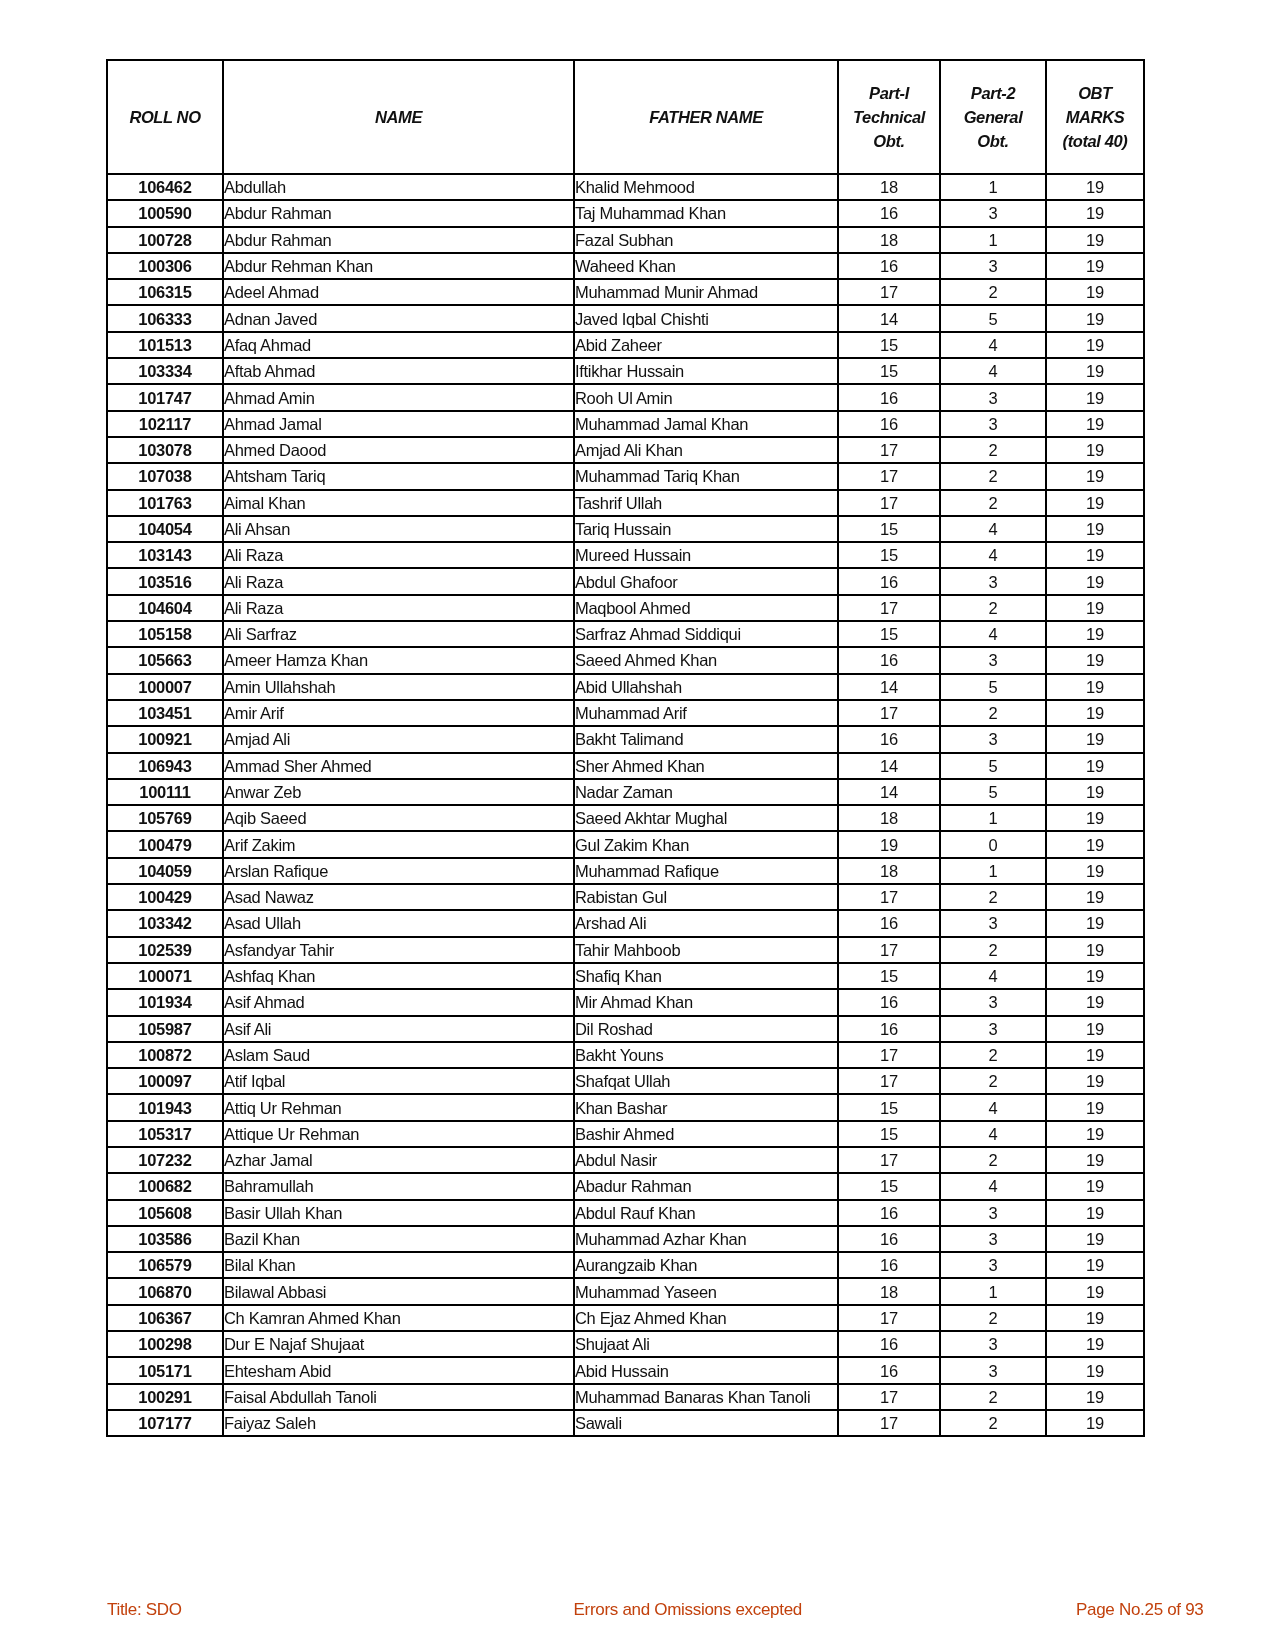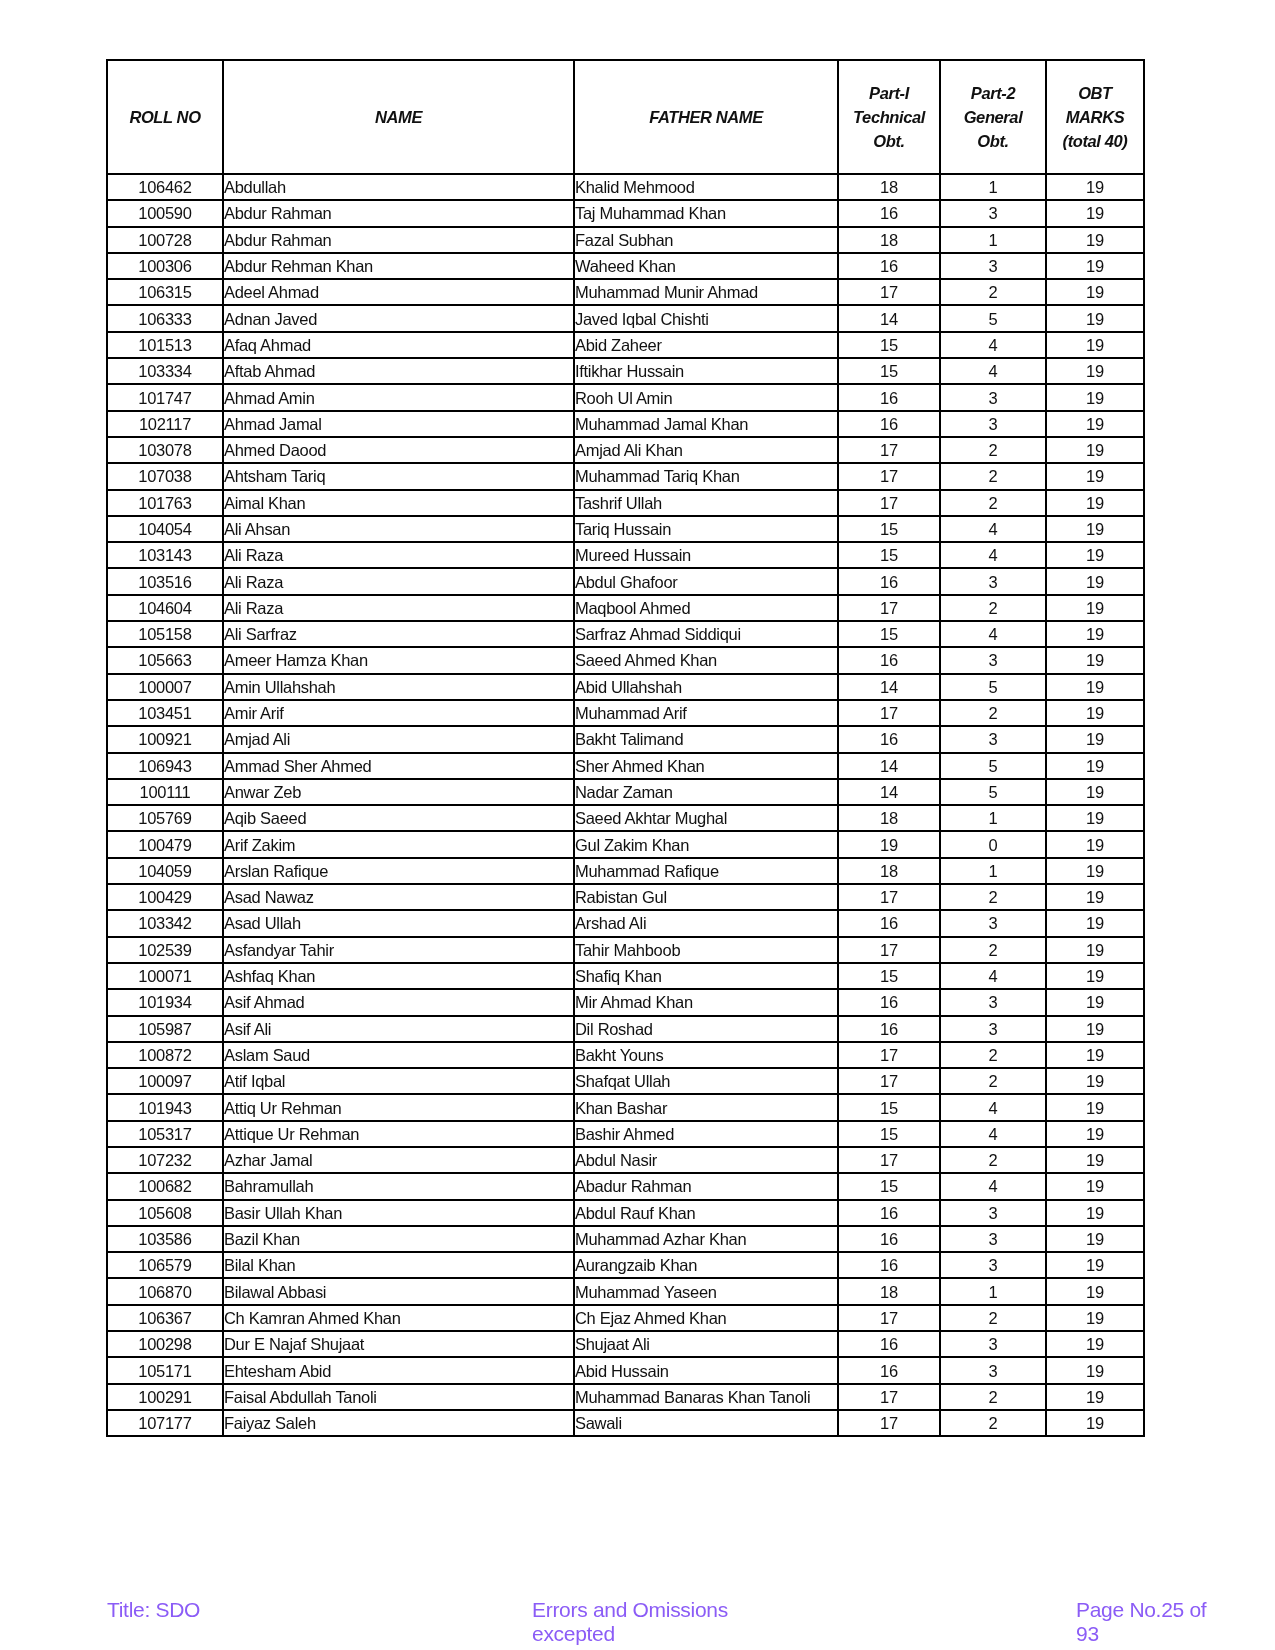--- a/index.html
+++ b/index.html
@@ -7,28 +7,28 @@
          font-family: "Liberation Sans", "DejaVu Sans", sans-serif; color: #111; }
   .page { position: absolute; left: 0; top: 0; width: 1275px; height: 1650px; }
   table.results { position: absolute; left: 106px; top: 59px; border-collapse: collapse;
                   table-layout: fixed; width: 1037px; }
   table.results th, table.results td { border: 2px solid #000; padding: 0; overflow: hidden;
                   white-space: nowrap; }
   table.results th { height: 112px; font-weight: bold; font-size: 16.5px; line-height: 24px;
                      vertical-align: middle; letter-spacing: -0.4px; font-style: italic; }
   table.results td { height: 24.3px; font-size: 16.5px; line-height: 24px; letter-spacing: -0.3px; }
   th.c-roll, td.c-roll { text-align: center; }
-  td.c-roll { font-weight: normal; }
+  td.c-roll { font-weight: bold; }
   th.c-name, th.c-father { text-align: center; padding-left: 3px; }
   td.c-name, td.c-father { text-align: left; padding-left: 3px; }
   th.c-num, td.c-num { text-align: center; }
-  .footer { position: absolute; top: 1598px; font-size: 21px; line-height: 24px; color: #8b5cf6;
+  .footer { position: absolute; top: 1598px; font-size: 17px; line-height: 24px; color: #c2410c;
             letter-spacing: -0.3px; }
   .footer.left { left: 107px; }
-  .footer.center { left: 532px; width: 270px; text-align: left; }
+  .footer.center { left: 532px; width: 270px; text-align: right; }
   .footer.right { left: 1076px; width: 150px; text-align: left; }
 </style>
 </head>
 <body>
 
 <div class="page">
   <table class="results">
     <colgroup>
       <col style="width:116px">
       <col style="width:351px">

